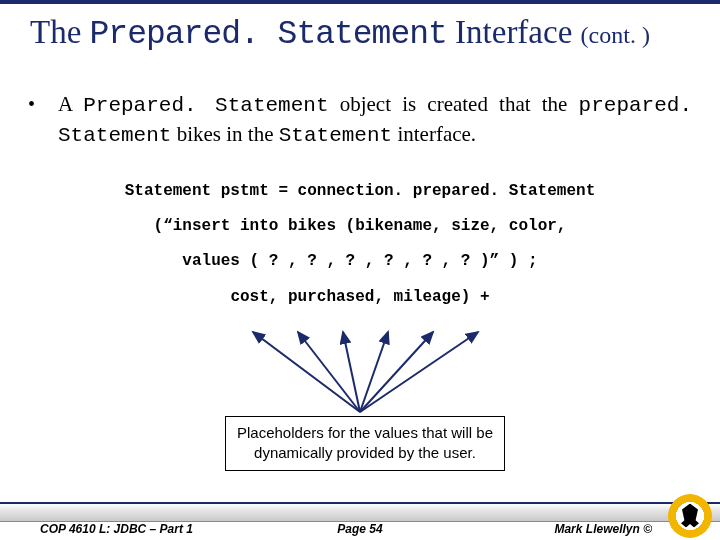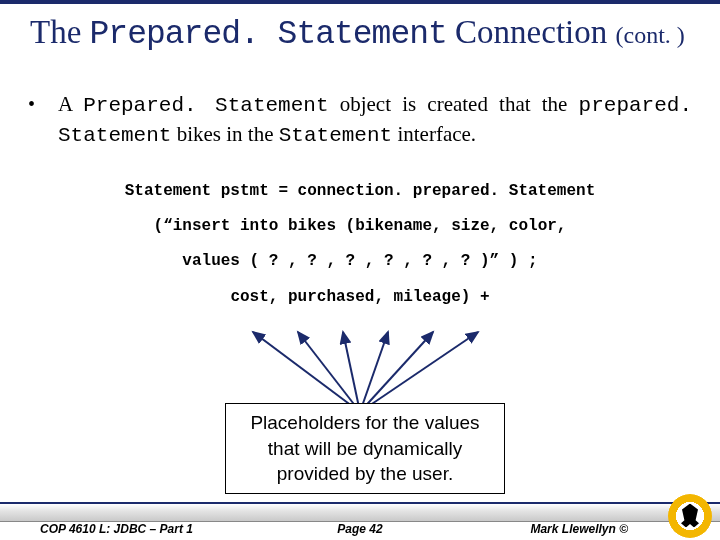--- a/index.html
+++ b/index.html
@@ -54,27 +54,27 @@
   .arrows-svg {
     position: absolute;
     top: 300px;
     left: 0;
     width: 720px;
     height: 130px;
     pointer-events: none;
   }
   .callout {
     position: absolute;
-    top: 403px;
+    top: 416px;
     left: 225px;
     width: 280px;
     border: 1px solid #000;
     background: #fff;
     font-family: Arial, Helvetica, sans-serif;
-    font-size: 19px;
+    font-size: 15px;
     text-align: center;
     padding: 6px 8px;
     line-height: 1.35;
   }
   .footer {
     position: absolute;
     left: 0; right: 0; bottom: 0;
     height: 46px;
   }
   .footer-bar {
@@ -89,21 +89,21 @@
     position: absolute;
     bottom: 4px;
     font-family: Arial, Helvetica, sans-serif;
     font-size: 12px;
     font-style: italic;
     font-weight: bold;
     color: #000;
   }
   .ft-left { left: 40px; }
   .ft-center { left: 0; right: 0; text-align: center; }
-  .ft-right { right: 92px; }
+  .ft-right { right: 68px; }
   .logo {
     position: absolute;
     right: 8px;
     bottom: 2px;
     width: 44px;
     height: 44px;
   }
   .logo-ring {
     position: absolute;
     inset: 0;
@@ -118,21 +118,21 @@
     background: #000;
     clip-path: polygon(50% 0, 90% 25%, 78% 70%, 95% 82%, 70% 100%, 50% 85%, 30% 100%, 5% 82%, 22% 70%, 10% 25%);
   }
 </style>
 </head>
 <body>
 
 <div class="top-rule"></div>
 
 <div class="title">
-  <span>The </span><span class="mono">Prepared. Statement</span><span> Connection </span><span class="cont">(cont. )</span>
+  <span>The </span><span class="mono">Prepared. Statement</span><span> Interface </span><span class="cont">(cont. )</span>
 </div>
 
 <div class="content">
   <div class="bullet-row">
     <div class="bullet-mark">•</div>
     <div class="bullet-text">
       <span>A </span><span class="mono">Prepared. Statement</span><span> object is created that the </span><span class="mono">prepared. Statement</span><span> bikes in the </span><span class="mono">Statement</span><span> interface.</span>
     </div>
   </div>
 
@@ -160,19 +160,19 @@
   </g>
 </svg>
 
 <div class="callout">
   <span>Placeholders for the values that will be dynamically provided by the user.</span>
 </div>
 
 <div class="footer">
   <div class="footer-bar"></div>
   <div class="footer-text ft-left">COP 4610 L: JDBC – Part 1</div>
-  <div class="footer-text ft-center">Page 42</div>
+  <div class="footer-text ft-center">Page 54</div>
   <div class="footer-text ft-right">Mark Llewellyn ©</div>
   <div class="logo">
     <div class="logo-ring"></div>
     <div class="logo-inner"></div>
   </div>
 </div>
 
 </body></html>

